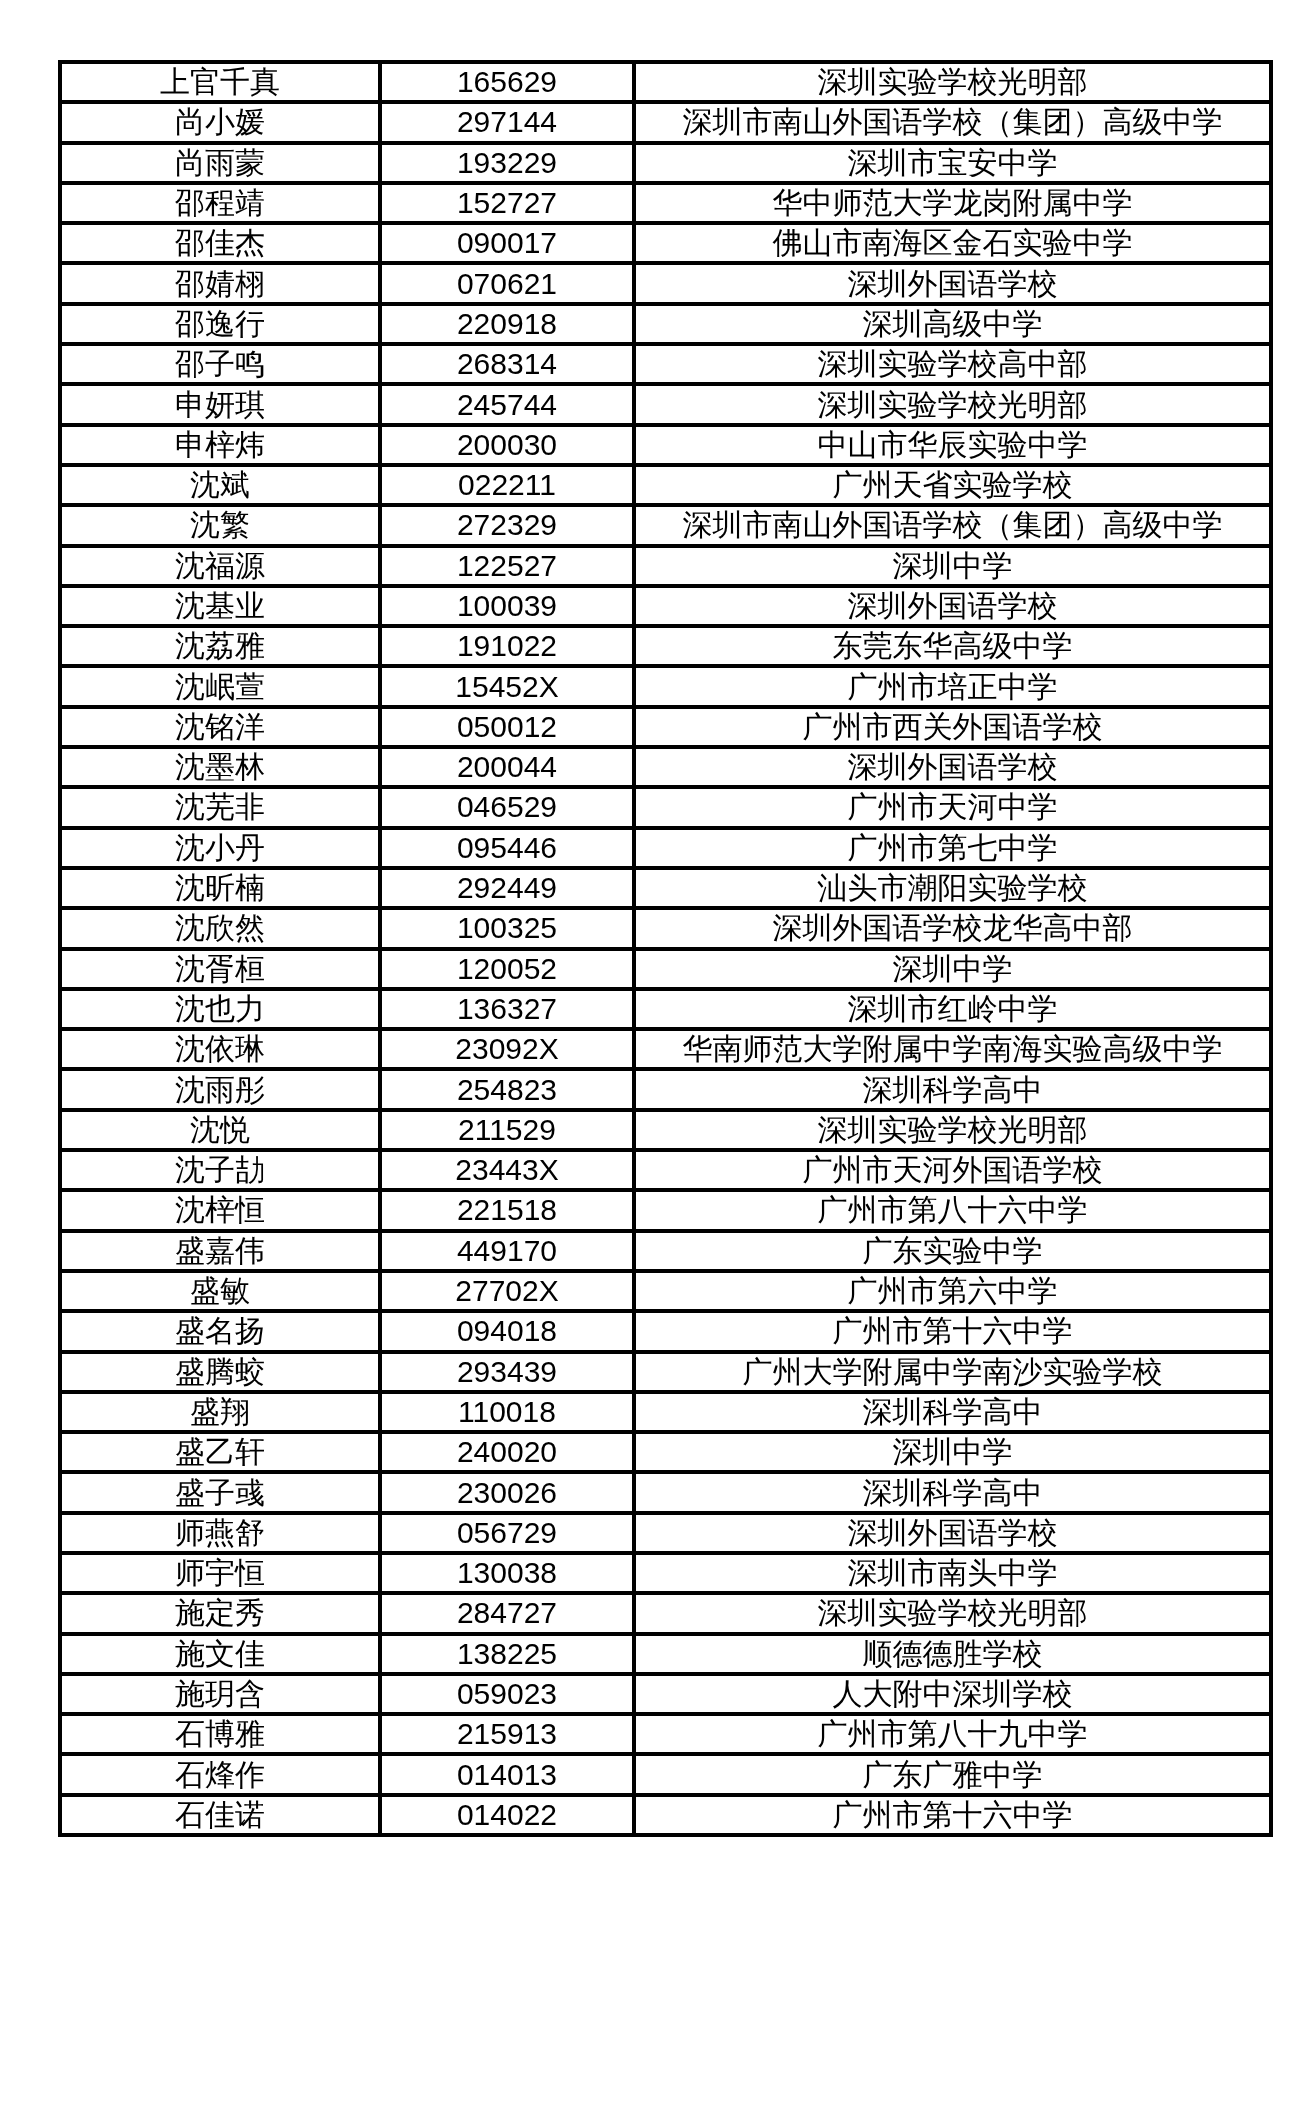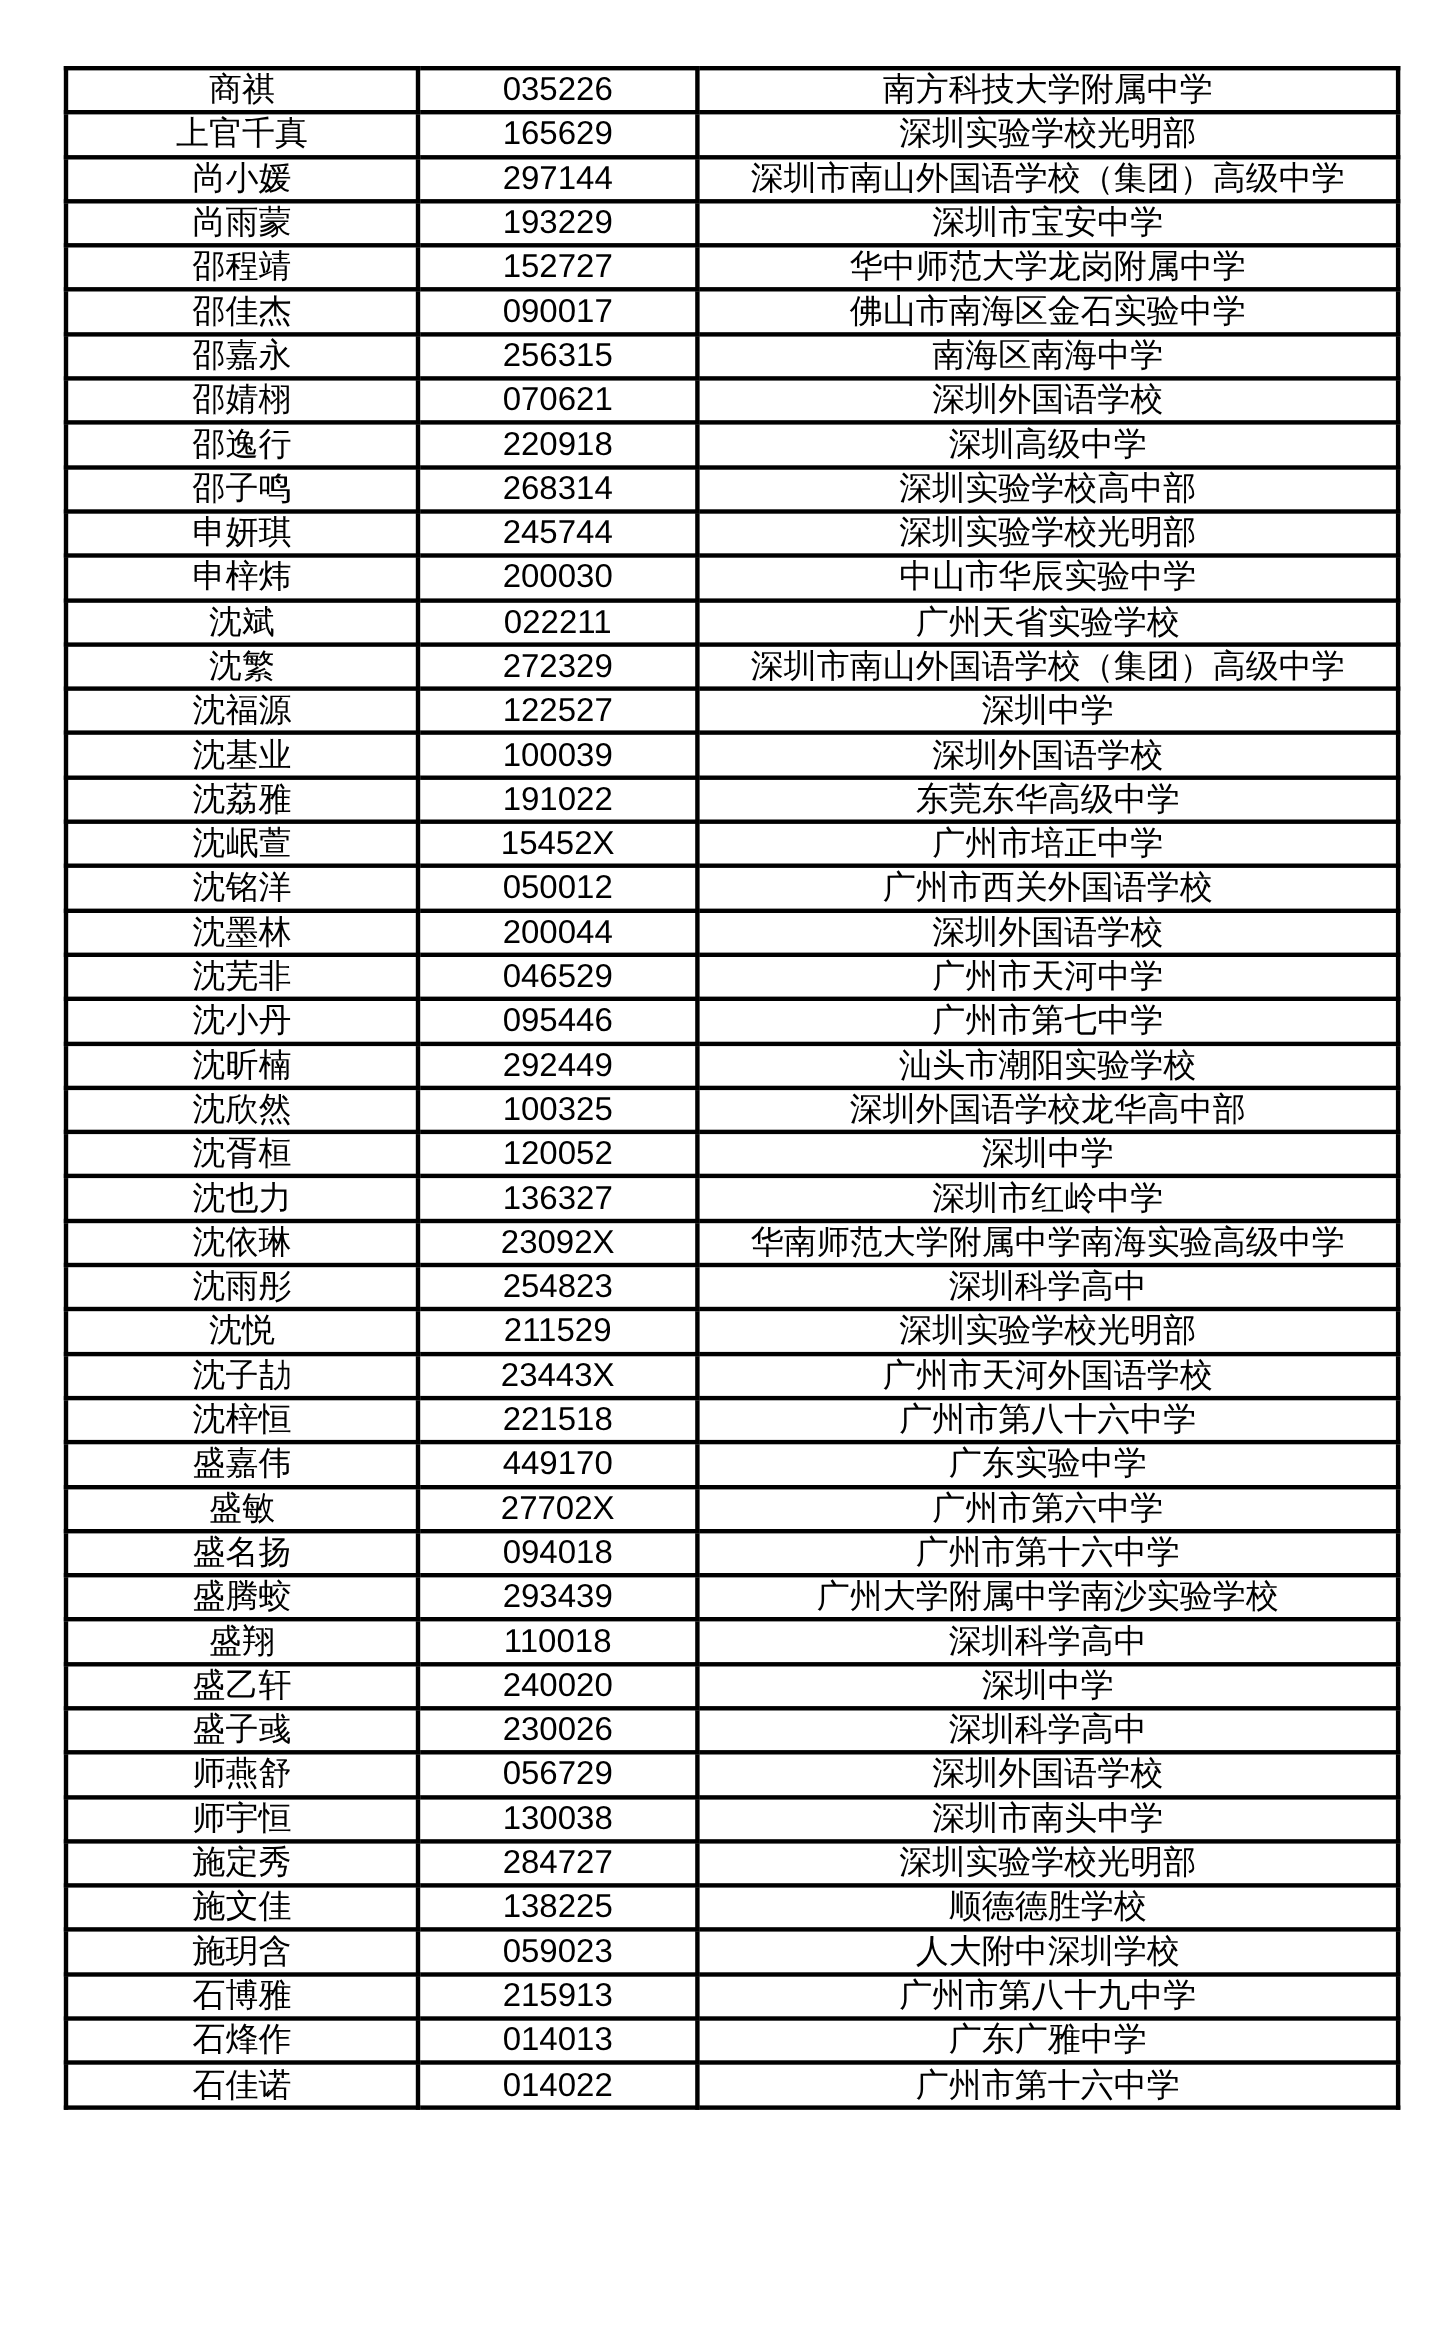--- a/index.html
+++ b/index.html
@@ -44,25 +44,20 @@
 
 <div class="page">
   <table class="roster">
     <colgroup>
       <col class="col-name">
       <col class="col-number">
       <col class="col-school">
     </colgroup>
     <tbody>
         <tr>
-          <td>商祺</td>
-          <td>035226</td>
-          <td>南方科技大学附属中学</td>
-        </tr>
-        <tr>
           <td>上官千真</td>
           <td>165629</td>
           <td>深圳实验学校光明部</td>
         </tr>
         <tr>
           <td>尚小媛</td>
           <td>297144</td>
           <td>深圳市南山外国语学校（集团）高级中学</td>
         </tr>
         <tr>
@@ -72,25 +67,20 @@
         </tr>
         <tr>
           <td>邵程靖</td>
           <td>152727</td>
           <td>华中师范大学龙岗附属中学</td>
         </tr>
         <tr>
           <td>邵佳杰</td>
           <td>090017</td>
           <td>佛山市南海区金石实验中学</td>
-        </tr>
-        <tr>
-          <td>邵嘉永</td>
-          <td>256315</td>
-          <td>南海区南海中学</td>
         </tr>
         <tr>
           <td>邵婧栩</td>
           <td>070621</td>
           <td>深圳外国语学校</td>
         </tr>
         <tr>
           <td>邵逸行</td>
           <td>220918</td>
           <td>深圳高级中学</td>

